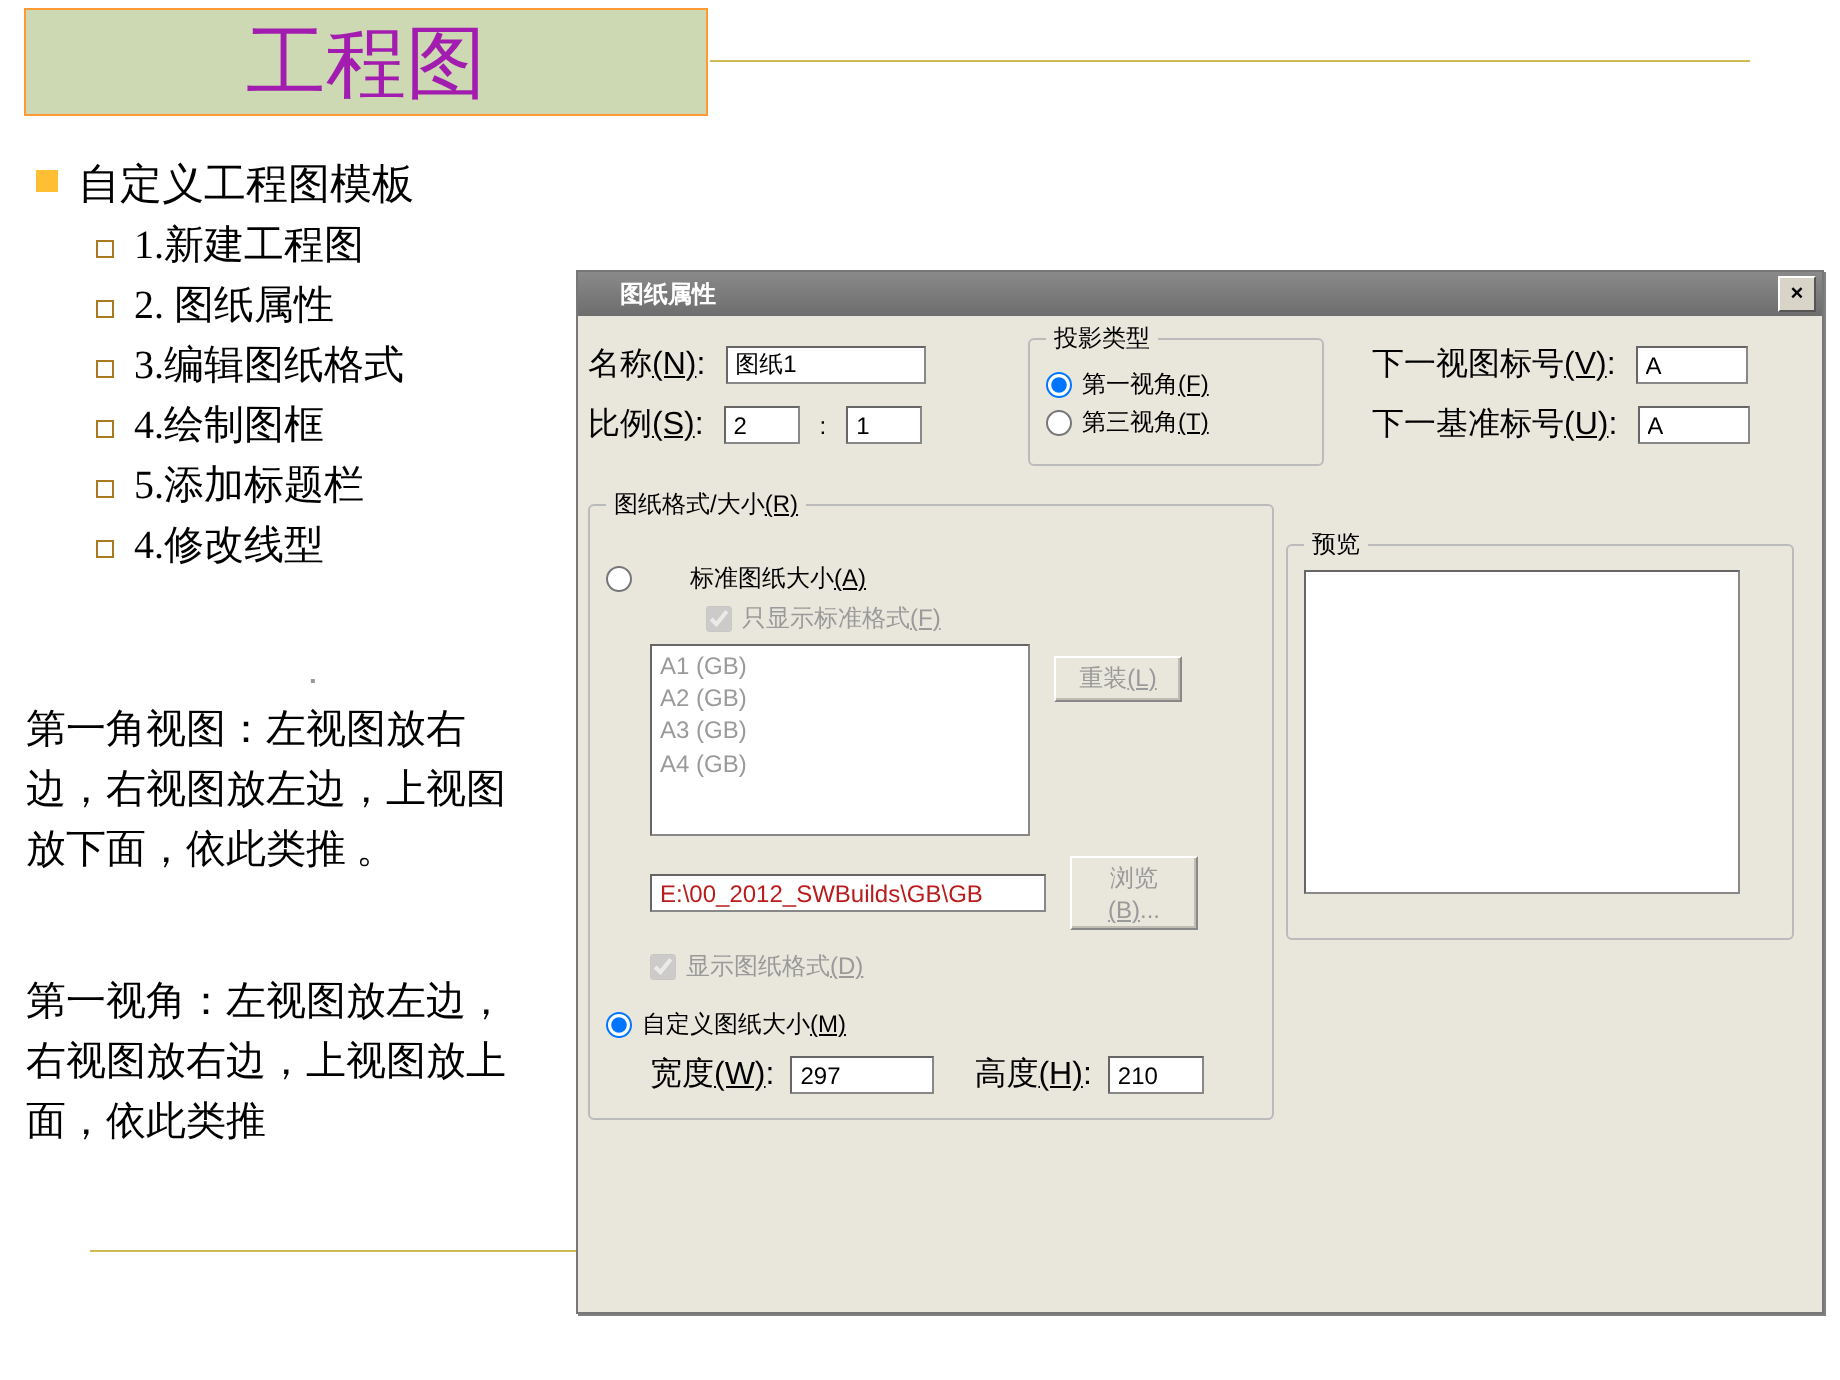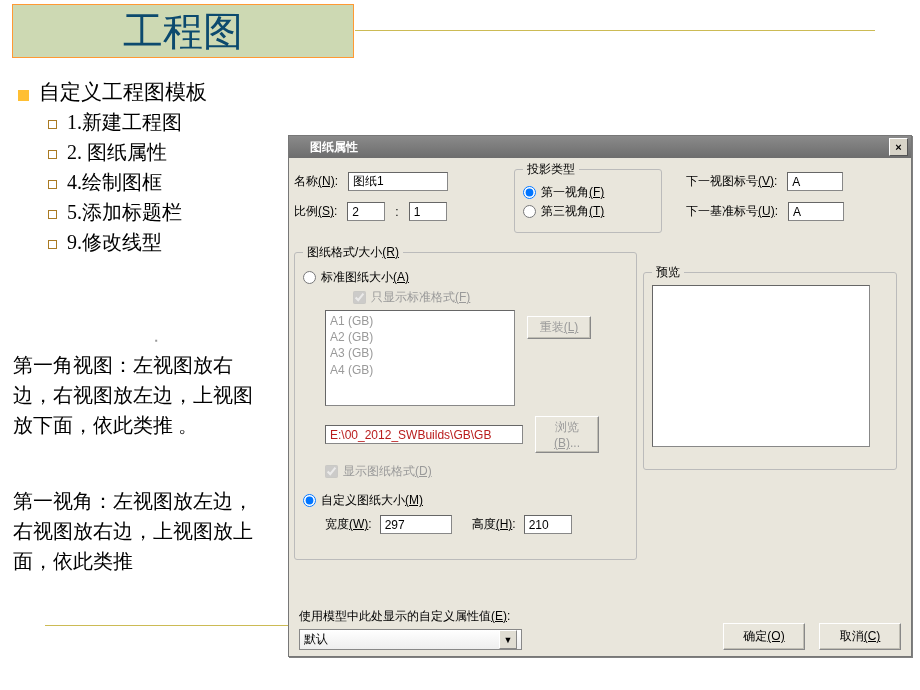--- a/index.html
+++ b/index.html
@@ -24,42 +24,42 @@
     width: 340px;
     height: 52px;
     background: #cdd9b3;
     border: 1.5px solid #ff9933;
     display: flex;
     align-items: center;
     justify-content: center;
   }
   .title-text {
     font-family: "KaiTi", "楷体", serif;
-    color: #0c4a6e;
+    color: #a21caf;
     font-size: 40px;
   }
   .hrule {
     position: absolute;
     left: 355px;
     top: 30px;
     width: 520px;
     height: 0;
     border-top: 1.5px solid #ccbb55;
   }
   .bullets {
     position: absolute;
     left: 18px;
     top: 78px;
     width: 248px;
     font-size: 21px;
     font-family: "SimSun", "宋体", serif;
   }
   .bul-1 {
     display: flex;
-    align-items: center;
+    align-items: flex-start;
     margin-bottom: 3px;
   }
   .sq {
     width: 9px;
     height: 9px;
     display: inline-block;
     margin-right: 10px;
     margin-top: 7px;
   }
   .sq-y { background: #ffbf33; border: 1px solid #ffbf33; }
@@ -133,21 +133,21 @@
     display:flex;align-items:center;justify-content:center;
     color:#000;font-family:Arial;font-size:11px;font-weight:bold;
     cursor: pointer;
   }
   .dlg-body {
     position: relative;
     flex: 1;
     padding: 10px;
   }
   .field-row { position: absolute; display: flex; align-items: center; }
-  .lbl { font-size: 12px; }
+  .lbl { font-size: 16px; }
   .u { text-decoration: underline; }
   .inp {
     border: 1px solid #888;
     border-top-color:#666;border-left-color:#666;
     background: #fff;
     font-size: 12px;
     padding: 2px 4px;
     box-sizing: border-box;
     height: 19px;
   }
@@ -267,29 +267,33 @@
     <div class="sub">
         <span class="sq-o"></span>
         <span>1.新建工程图</span>
       </div>
     <div class="sub">
         <span class="sq-o"></span>
         <span>2. 图纸属性</span>
       </div>
     <div class="sub">
         <span class="sq-o"></span>
+        <span>3.编辑图纸格式</span>
+      </div>
+    <div class="sub">
+        <span class="sq-o"></span>
         <span>4.绘制图框</span>
       </div>
     <div class="sub">
         <span class="sq-o"></span>
         <span>5.添加标题栏</span>
       </div>
     <div class="sub">
         <span class="sq-o"></span>
-        <span>9.修改线型</span>
+        <span>4.修改线型</span>
       </div>
   </div>
 
   <div class="small-dot">▪</div>
 
   <div class="para-block para1">第一角视图：左视图放右边，右视图放左边，上视图放下面，依此类推 。</div>
   <div class="para-block para2">第一视角：左视图放左边，右视图放右边，上视图放上面，依此类推</div>
 
   <div class="lower-rule"></div>
 
@@ -331,21 +335,21 @@
         <input class="inp" style="width: 56px; margin-left: 10px;" value="A">
       </div>
       <div class="field-row" style="left:397px; top:44px;">
         <span class="lbl"><span>下一基准标号</span><span class="u">(U)</span>:</span>
         <input class="inp" style="width: 56px; margin-left: 10px;" value="A">
       </div>
 
       <fieldset class="grp" style="left:5px; top:86px; width:325px; height:302px;">
         <legend><span>图纸格式/大小</span><span class="u">(R)</span></legend>
 
-        <div class="radio-row" style="margin-top:4px;">
+        <div class="radio-row" style="margin-top:16px;gap:24px;">
           <input type="radio" style="">
           <span><span>标准图纸大小</span><span class="u">(A)</span></span>
         </div>
 
         <div class="chk-row disabled-txt" style="margin-left:22px;padding-left:28px;">
           <input type="checkbox" checked="" disabled="" style="">
           <span><span>只显示标准格式</span><span class="u">(F)</span></span>
         </div>
 
         <div style="display:flex; align-items:flex-start; margin-left:22px; margin-top:4px; gap:12px;">
@@ -379,30 +383,17 @@
           <span class="lbl" style="margin-left:12px;"><span>高度</span><span class="u">(H)</span>:</span>
           <input class="inp" style="width: 48px;" value="210">
         </div>
       </fieldset>
 
       <fieldset class="grp" style="left:354px; top:106px; width:236px; height:192px;">
         <legend>预览</legend>
         <div class="preview-box"></div>
       </fieldset>
 
-      <div class="bottom-bar">
-        <div class="lowgrp">
-          <span class="lbl"><span>使用模型中此处显示的自定义属性值</span><span class="u">(E)</span>:</span>
-          <div class="select">
-            <span>默认</span>
-            <span class="arr">▼</span>
-          </div>
-        </div>
-        <div class="btns-right">
-          <button class="btn"><span>确定</span><span class="u">(O)</span></button>
-          <button class="btn"><span>取消</span><span class="u">(C)</span></button>
-        </div>
-      </div>
 
     </div>
   </div>
 
 </div>
 
 </body></html>

